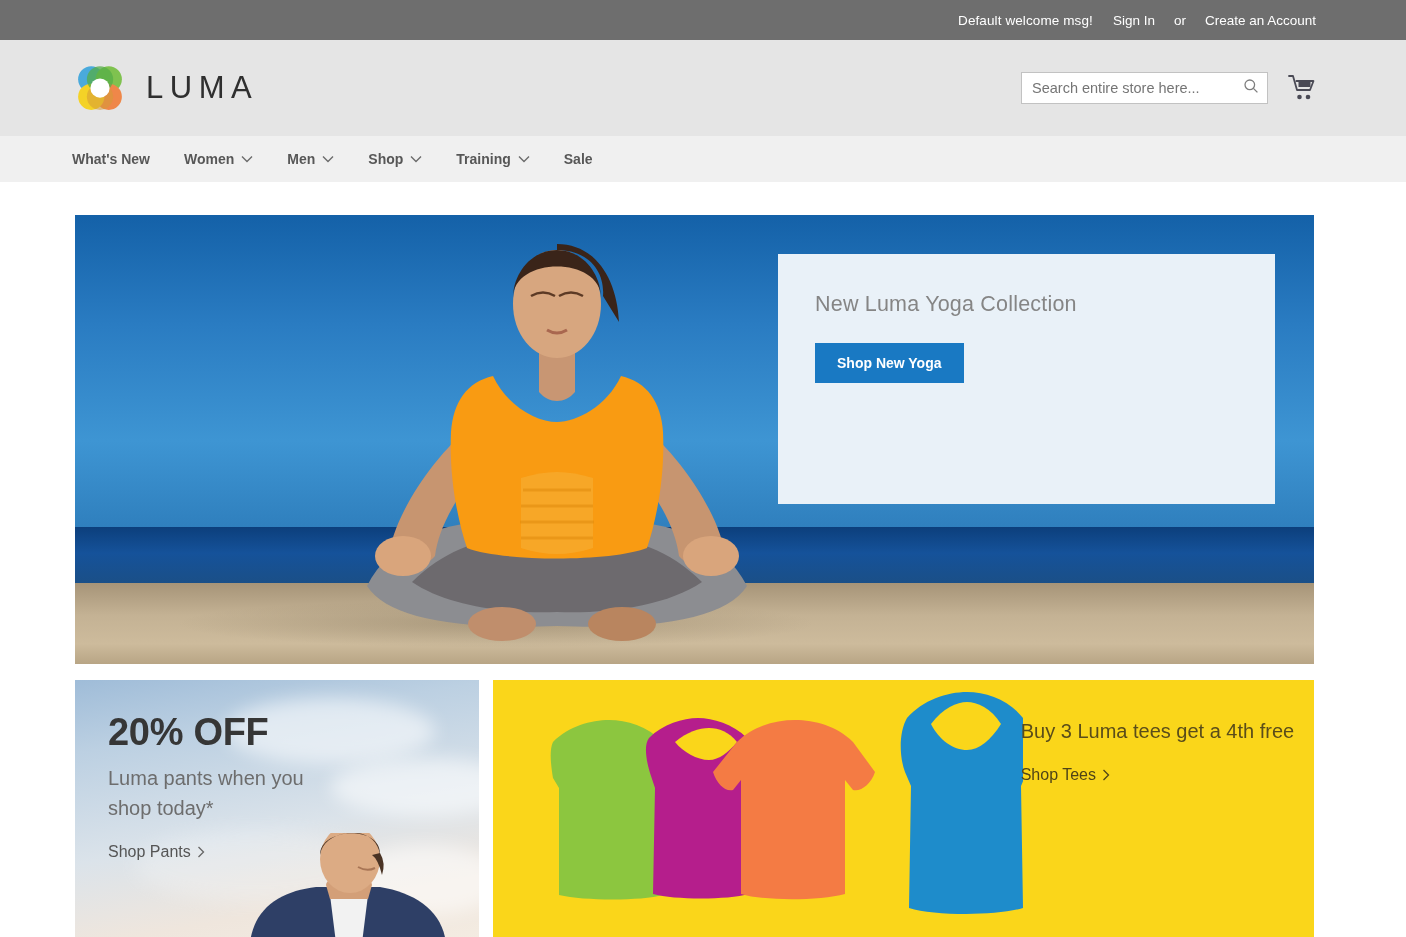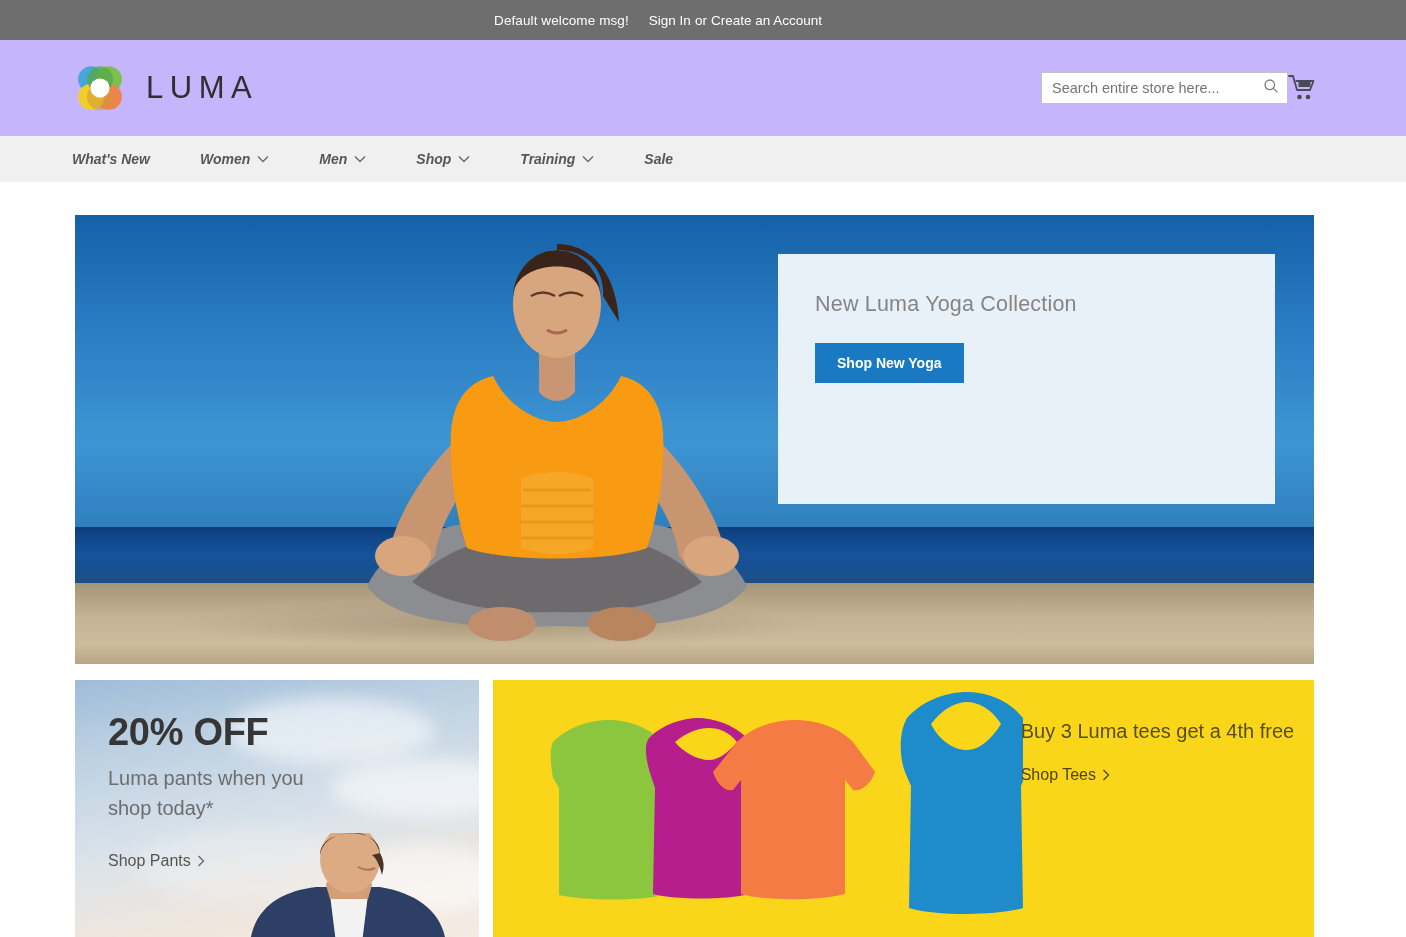--- a/index.html
+++ b/index.html
@@ -9,51 +9,52 @@
     font-family: "Liberation Sans", sans-serif;
     overflow: hidden;
   }
 
   
   .topbar {
     height: 40px;
     background: #6e6e6e;
     display: flex;
     align-items: center;
-    justify-content: center;
+    justify-content: flex-end;
     padding-right: 90px;
     color: #ffffff;
     font-size: 13.5px;
   }
   .topbar .welcome { margin-right: 20px; letter-spacing: .1px; }
   .topbar a { color: #ffffff; text-decoration: none; }
-  .topbar .or { margin: 0 4px; }
+  .topbar .or { margin: 0 19px; }
 
   
   .header {
     height: 96px;
-    background: #c4b5fd;
+    background: #e5e5e5;
     display: flex;
     align-items: center;
     padding: 0 90px 0 72px;
     position: relative;
   }
   .logo-wrap { display: flex; align-items: center; gap: 18px; }
   .logo-mark { width: 56px; height: 56px; display: block; }
   .logo-text {
     font-size: 31px;
     letter-spacing: 6.5px;
     color: #2f2f2f;
     font-weight: 400;
     font-family: "Liberation Sans", sans-serif;
   }
   .header-right {
     margin-left: auto;
     display: flex;
     align-items: center;
+    gap: 20px;
   }
   .search-box {
     width: 247px;
     height: 32px;
     border: 1px solid #c2c2c2;
     background: #ffffff;
     display: flex;
     align-items: center;
     padding: 0 8px 0 10px;
   }
@@ -70,22 +71,21 @@
   .mag { width: 16px; height: 16px; flex: 0 0 16px; }
   .cart-btn { width: 28px; height: 30px; display: block; }
 
   
   .nav {
     height: 46px;
     background: #f0f0f0;
     display: flex;
     align-items: center;
     padding-left: 72px;
-    gap: 16px;
-    font-style: italic;
+    gap: 0;
   }
   .nav-item {
     display: flex;
     align-items: center;
     gap: 7px;
     font-size: 14px;
     font-weight: bold;
     color: #575757;
     padding: 0 17px;
     height: 46px;
@@ -190,21 +190,21 @@
   }
   .pants-sub {
     margin-top: 11px;
     font-size: 20px;
     line-height: 30px;
     color: #6d6d6d;
     font-weight: 300;
     max-width: 235px;
   }
   .shop-link {
-    margin-top: 29px;
+    margin-top: 20px;
     font-size: 16px;
     color: #555555;
     display: inline-flex;
     align-items: center;
     gap: 6px;
     cursor: pointer;
     font-weight: 300;
   }
   .chev { width: 8px; height: 12px; display: block; }
   .man { position: absolute; left: 155px; bottom: 0; width: 270px; height: 110px; z-index: 2; }

